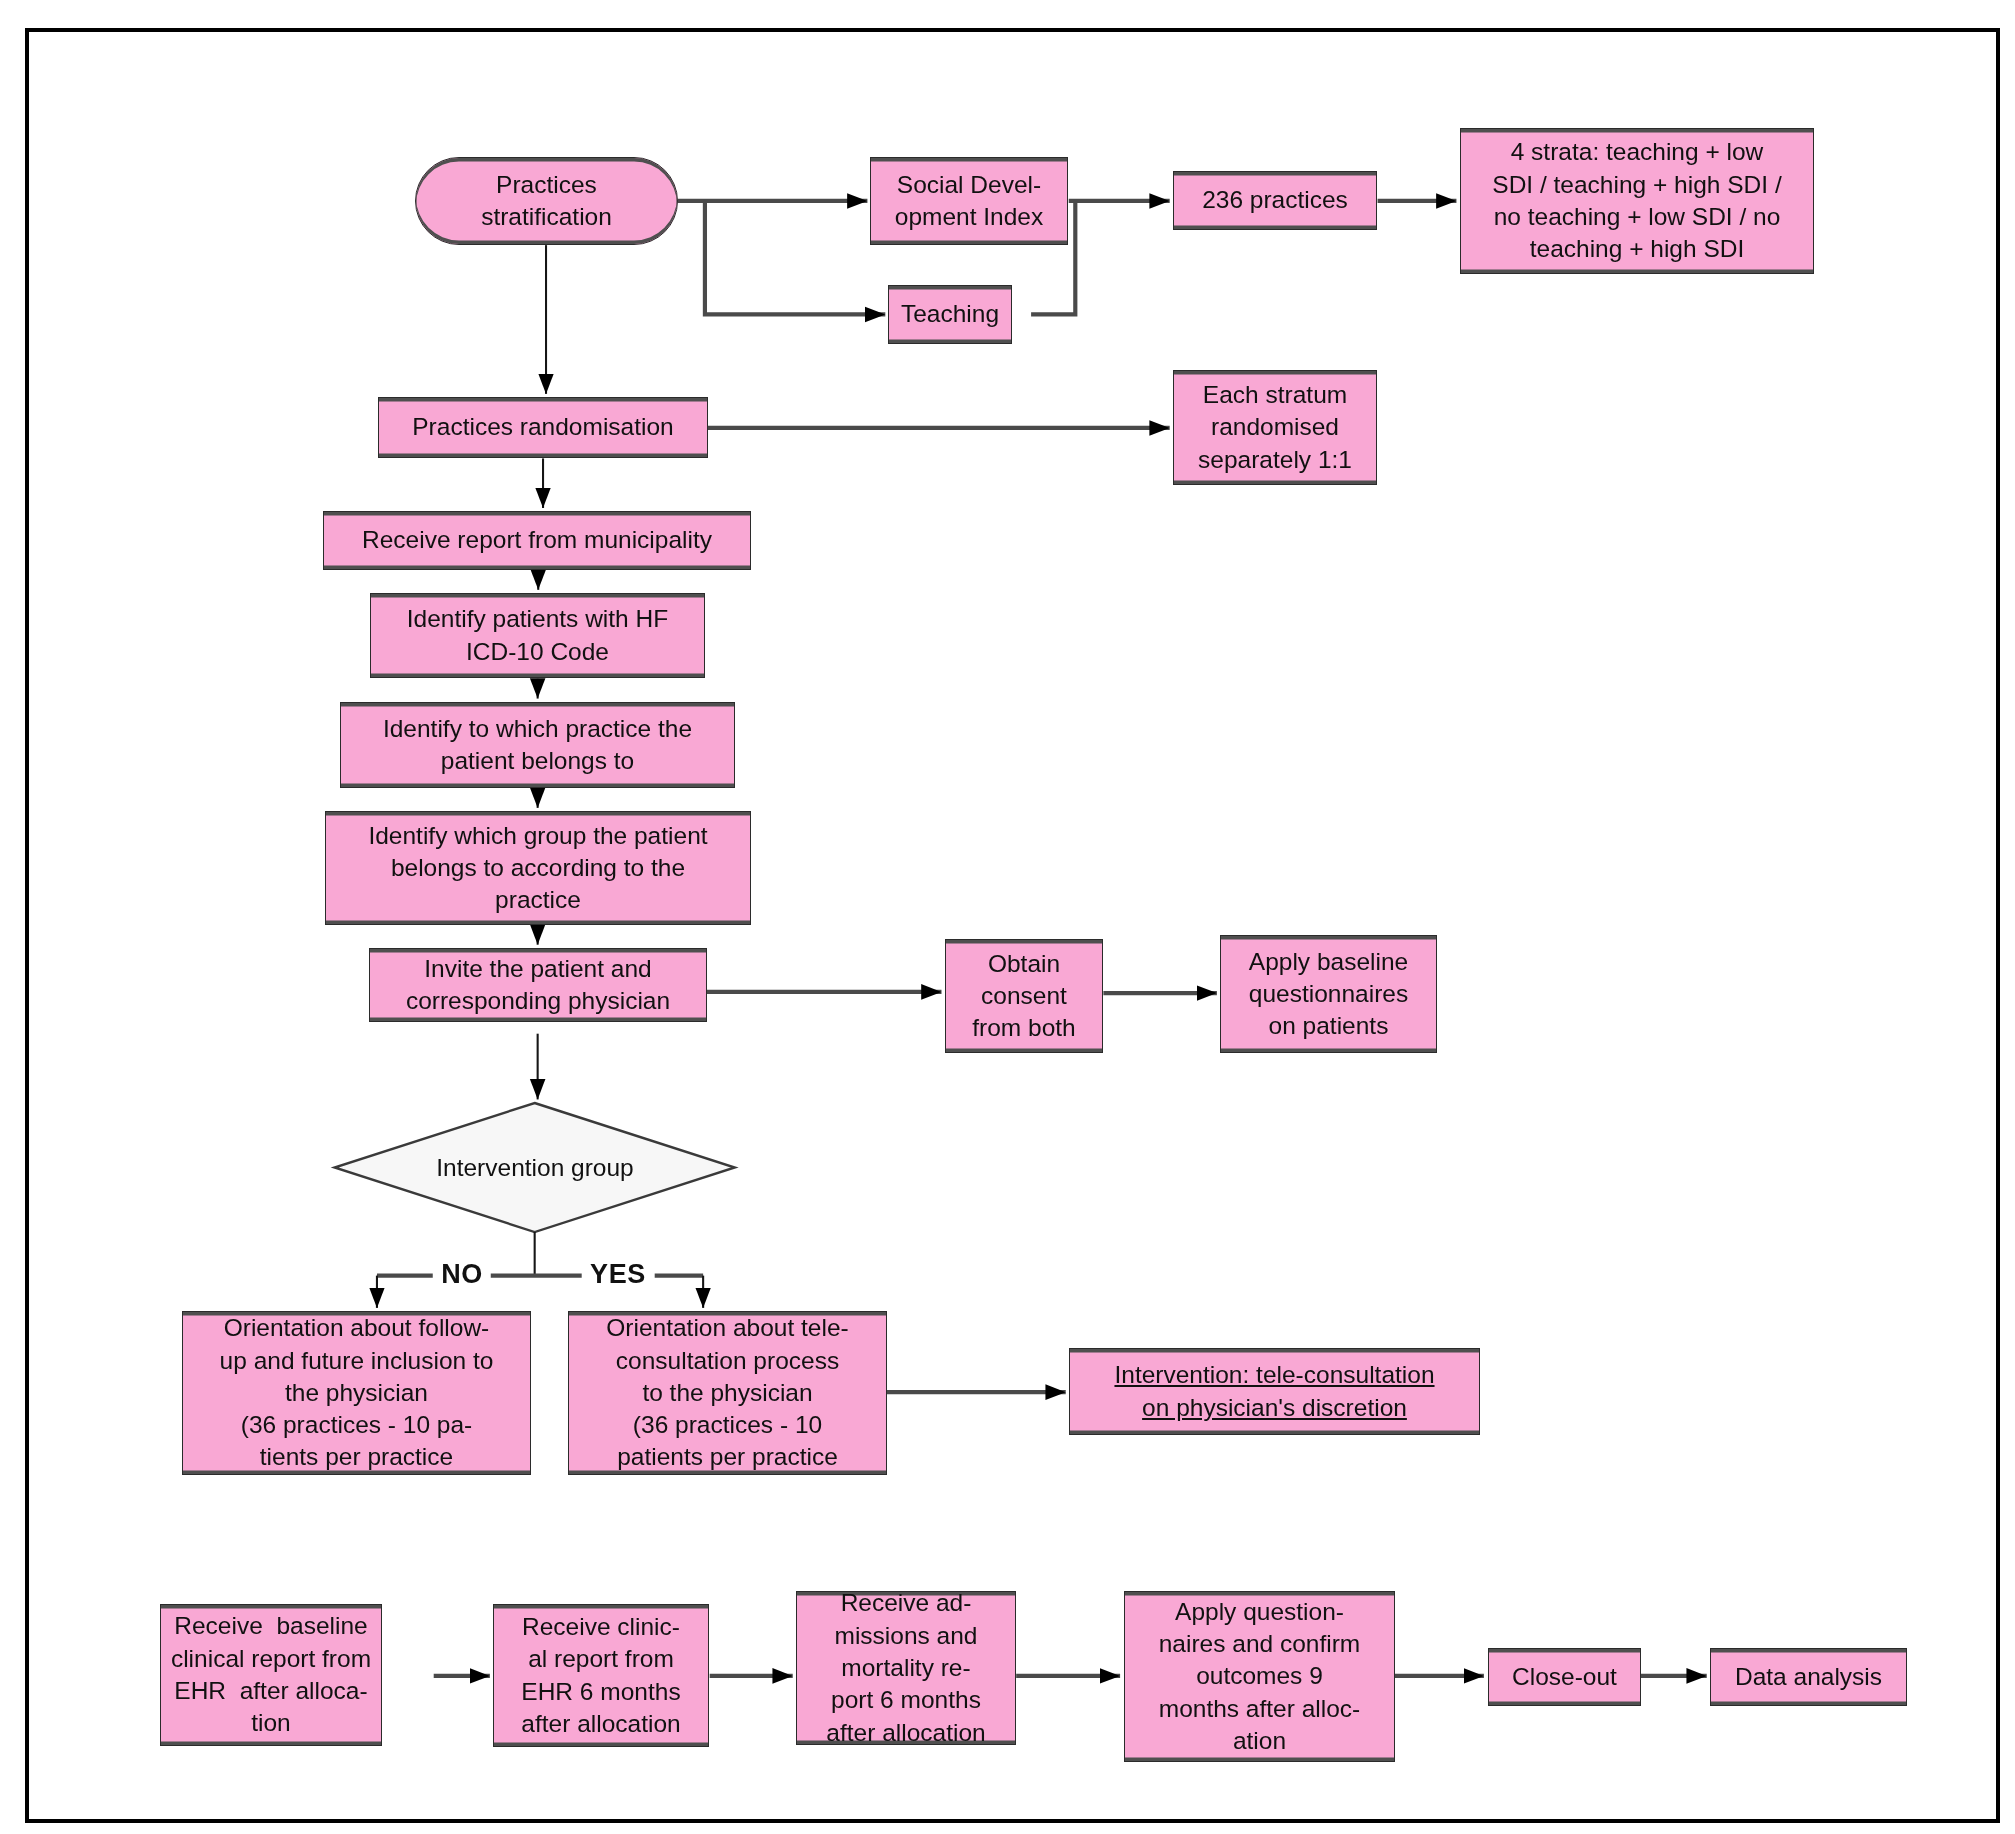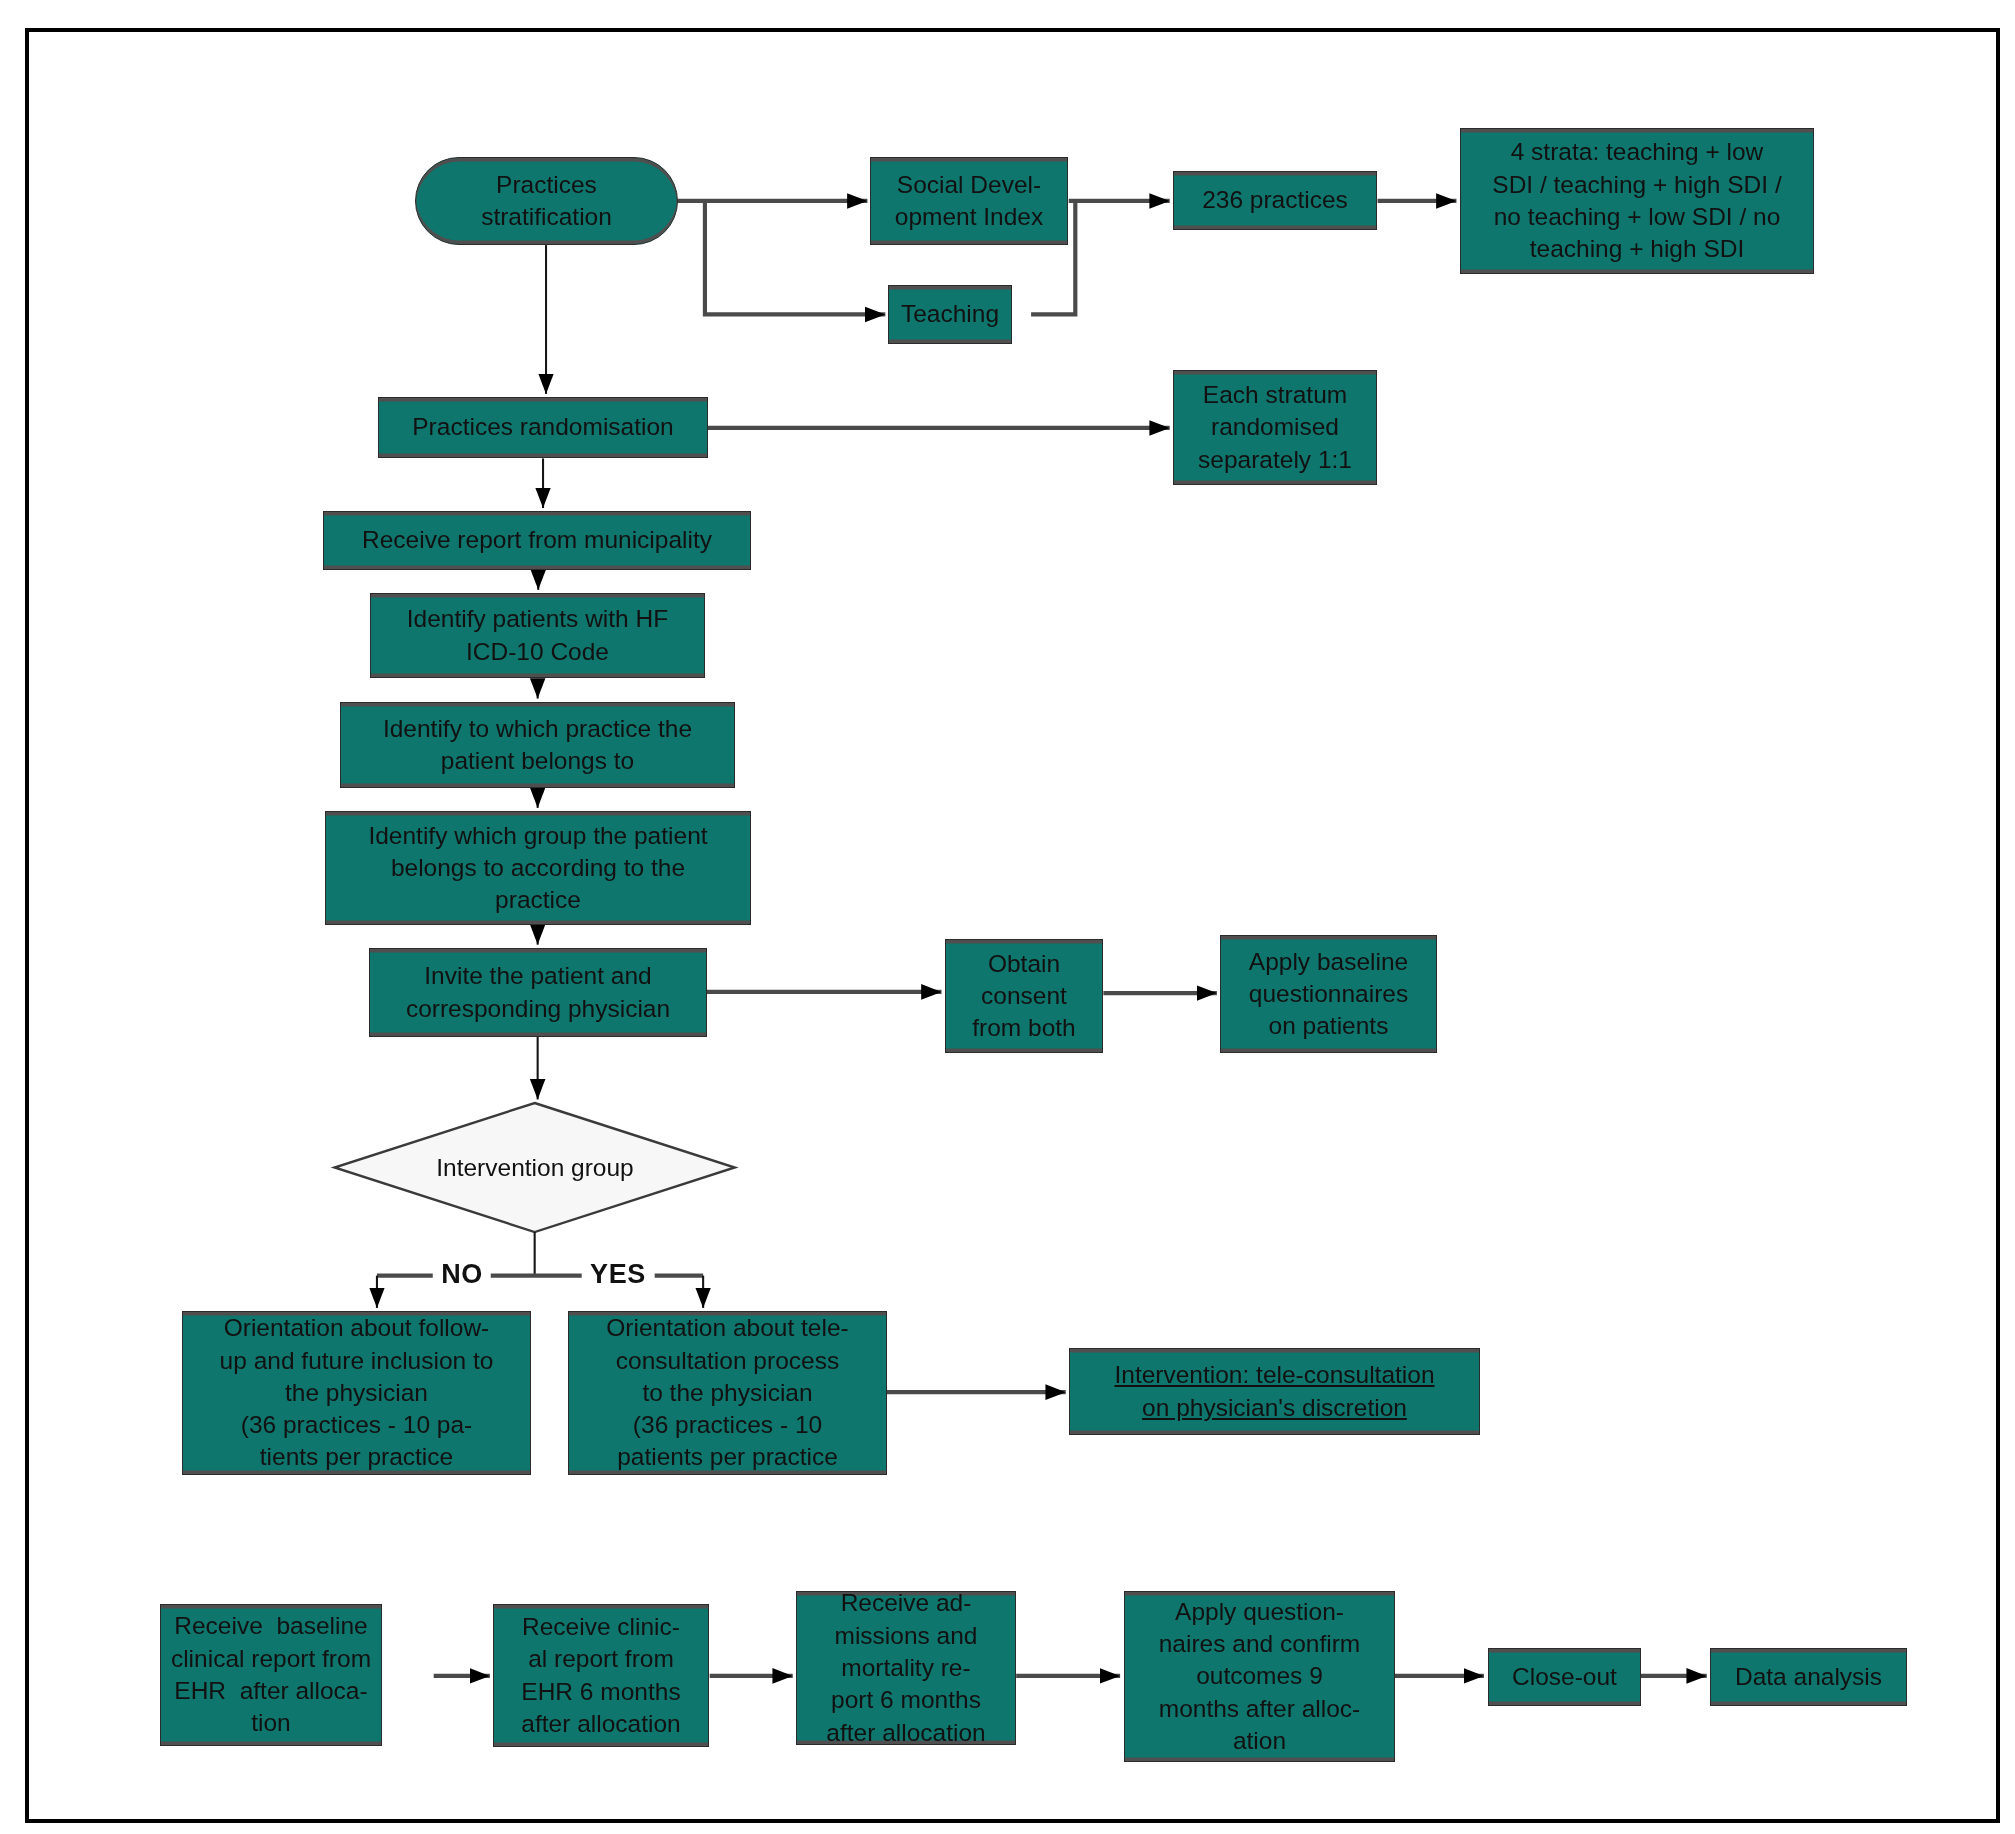--- a/index.html
+++ b/index.html
@@ -16,21 +16,21 @@
     background:transparent;
     box-sizing:border-box;
   }
   .node{
     position:absolute;
     box-sizing:border-box;
     display:flex;
     align-items:center;
     justify-content:center;
     text-align:center;
-    background:#0f766e;
+    background:#f9a8d4;
     border:1.8px solid #2b2b2b;
     box-shadow: inset 0 3.6px 0 #4f4f4f, inset 0 -3.6px 0 #4f4f4f;
     font-size:24.5px;
     line-height:1.32;
     white-space:pre-wrap;
     z-index:2;
   }
   .stadium{border-radius:50px;}
   .diamond-text{
     position:absolute;
@@ -130,21 +130,21 @@
 <div class="node" style="left:370px;top:593px;width:335px;height:85px;">Identify patients with HF
 ICD-10 Code</div>
 
 <div class="node" style="left:340px;top:702px;width:395px;height:86px;">Identify to which practice the
 patient belongs to</div>
 
 <div class="node" style="left:325px;top:811px;width:426px;height:114px;">Identify which group the patient
 belongs to according to the
 practice</div>
 
-<div class="node" style="left:369px;top:948px;width:338px;height:89px;">Invite the patient and
+<div class="node" style="left:369px;top:948px;width:338px;height:74px;">Invite the patient and
 corresponding physician</div>
 
 <div class="node" style="left:945px;top:939px;width:158px;height:114px;">Obtain
 consent
 from both</div>
 
 <div class="node" style="left:1220px;top:935px;width:217px;height:118px;">Apply baseline
 questionnaires
 on patients</div>
 

